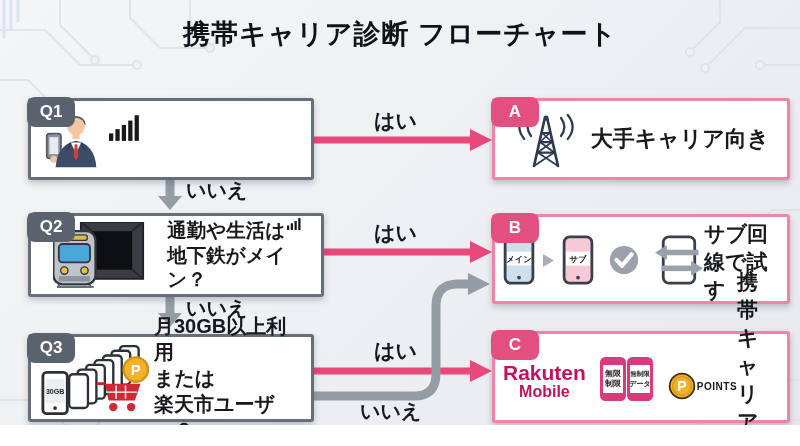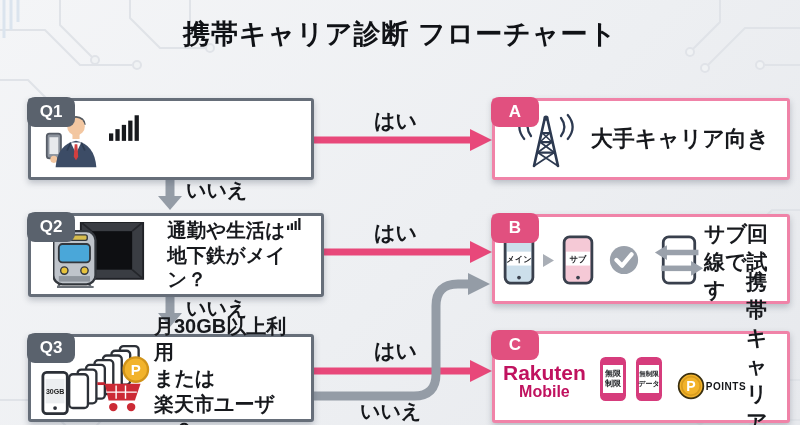--- a/index.html
+++ b/index.html
@@ -278,21 +278,21 @@
   </div>
 
   <div id="c-box" class="node anode" style="left:492px;top:331px;width:292px;height:86px;">
     <div class="badge abadge">C</div>
     <div class="col" style="padding:8px 8px 4px;">
       <div class="icon-row" style="gap:14px;align-items:flex-end;">
         <div style="text-align:center;">
           <div class="logo-line1">Rakuten</div>
           <div class="logo-line2">Mobile</div>
         </div>
-        <div class="icon-row" style="gap:10px;">
+        <div class="icon-row" style="gap:1px;">
           <svg width="26" height="44" viewBox="0 0 26 44">
             <rect x="1.5" y="1.5" width="23" height="41" rx="4" fill="#ffffff" stroke="#d63c7c" stroke-width="3"></rect>
             <rect x="3" y="3" width="20" height="5" fill="#d63c7c"></rect>
             <rect x="3" y="36" width="20" height="5" fill="#d63c7c"></rect>
             <text x="13" y="19" text-anchor="middle" font-size="8" font-weight="bold" fill="#1c1e22">無限</text>
             <text x="13" y="29" text-anchor="middle" font-size="8" font-weight="bold" fill="#1c1e22">制限</text>
           </svg>
           <svg width="26" height="44" viewBox="0 0 26 44">
             <rect x="1.5" y="1.5" width="23" height="41" rx="4" fill="#ffffff" stroke="#d63c7c" stroke-width="3"></rect>
             <rect x="3" y="3" width="20" height="5" fill="#d63c7c"></rect>

